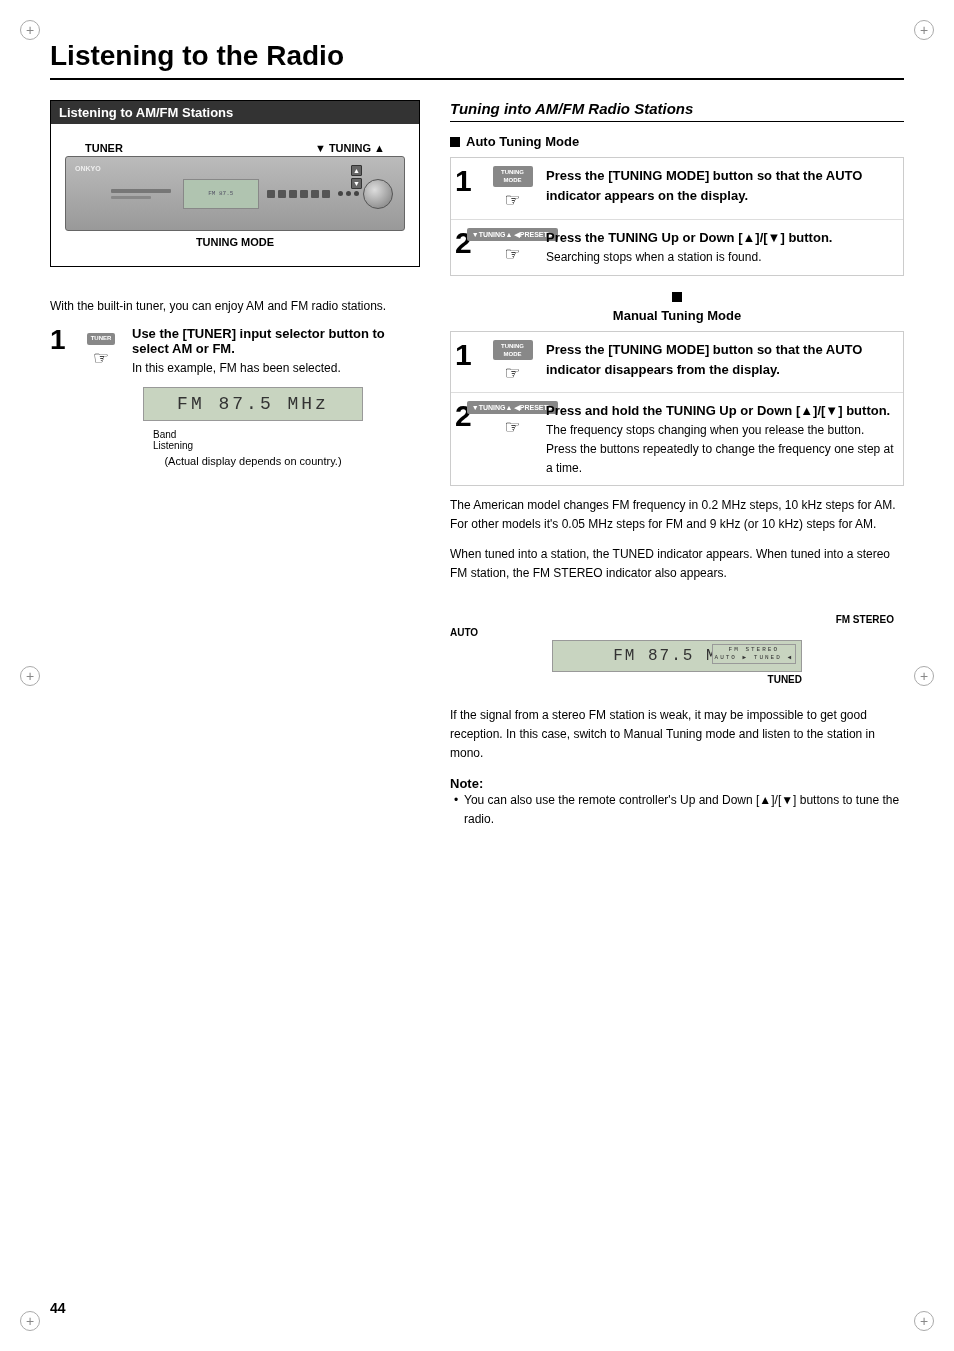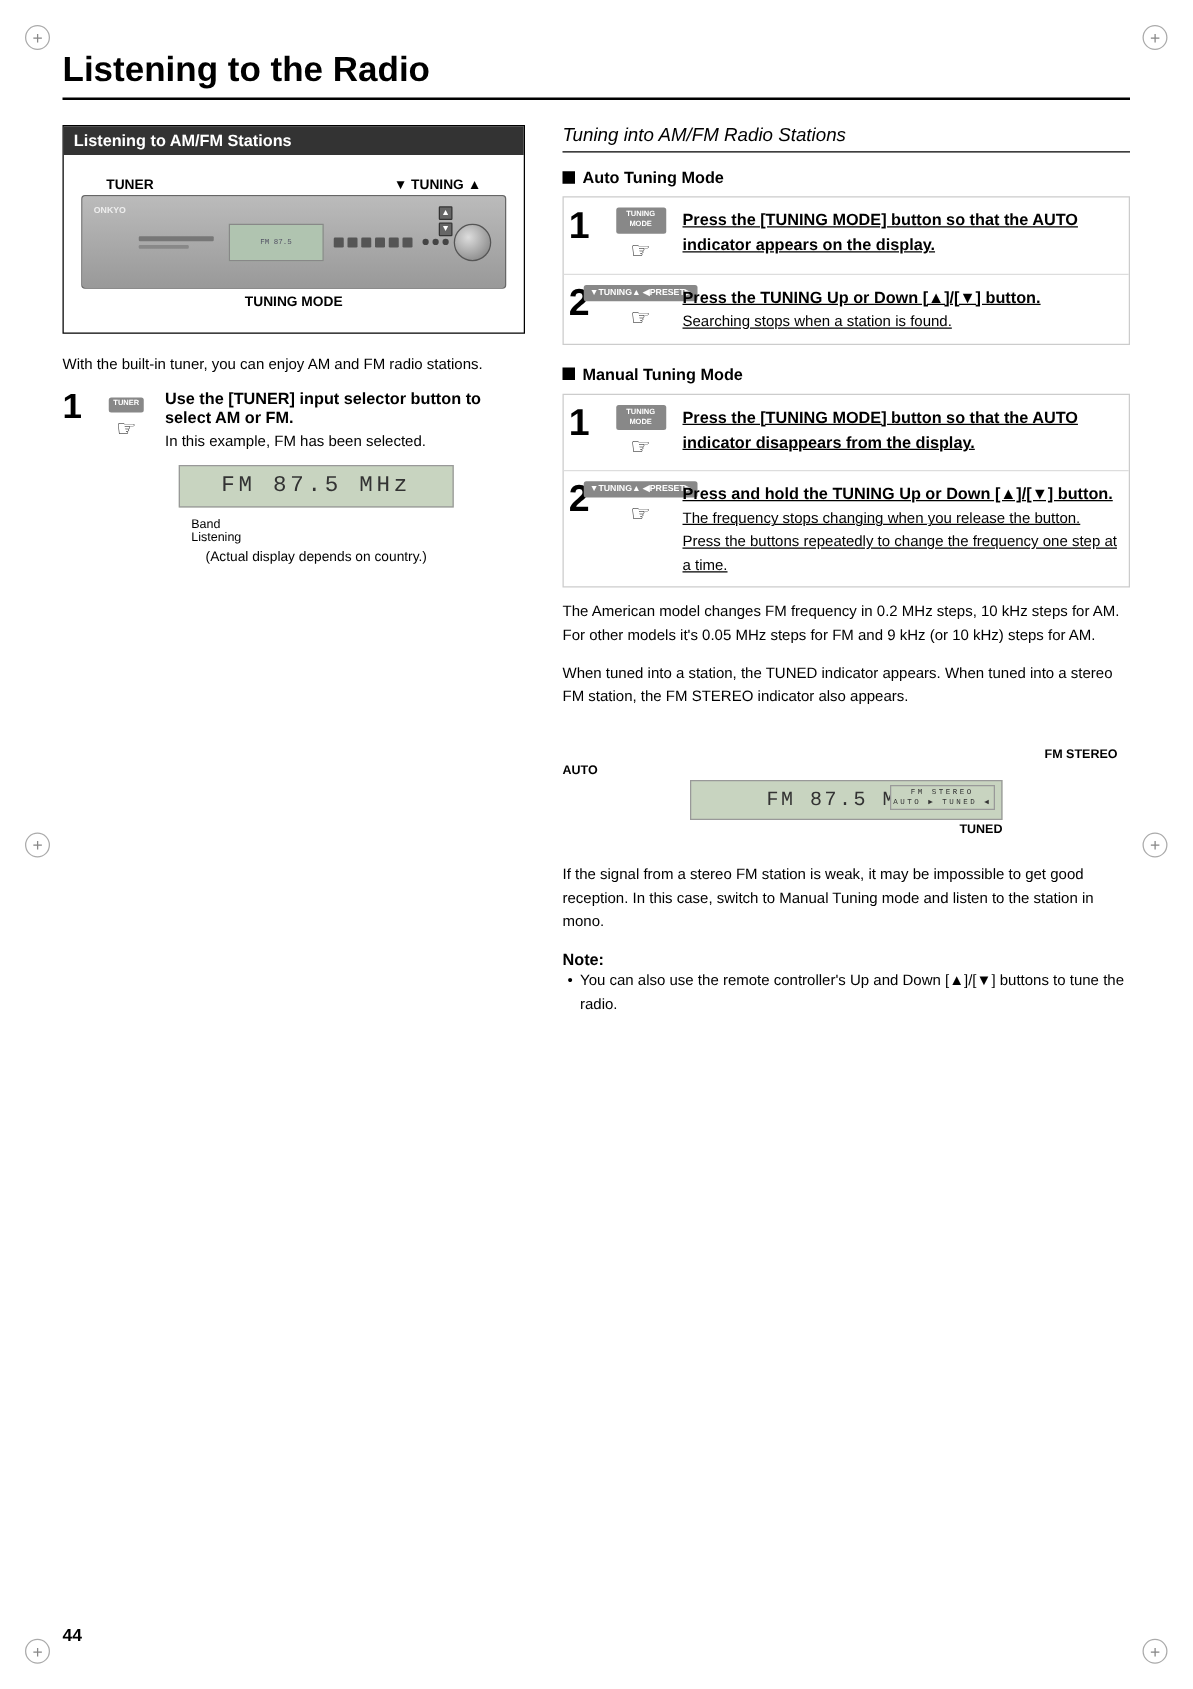--- a/index.html
+++ b/index.html
@@ -73,21 +73,21 @@
       flex-shrink: 0;
     }
 
     .right-column {
       flex: 1;
     }
 
     
     .section-box {
       border: 1px solid #000;
-      margin-bottom: 15px;
+      margin-bottom: 30px;
     }
 
     .section-box-title {
       background: #333;
       color: #fff;
       font-weight: bold;
       font-size: 13px;
       padding: 4px 8px;
     }
 
@@ -167,21 +167,21 @@
       margin: 2px auto;
       font-size: 10px;
       justify-content: space-between;
       padding: 0 10px;
       flex-direction: column;
     }
 
     
     .right-section-title {
       font-style: italic;
-      font-weight: normal;
+      font-weight: bold;
       font-size: 15px;
       border-bottom: 1px solid #000;
       padding-bottom: 4px;
       margin-bottom: 12px;
     }
 
     .mode-heading {
       display: flex;
       align-items: center;
       gap: 6px;
@@ -277,21 +277,20 @@
       flex-shrink: 0;
       display: flex;
       flex-direction: column;
       align-items: center;
     }
 
     .step-text-area {
       flex: 1;
       font-size: 12px;
       line-height: 1.55;
-      text-decoration: underline;
     }
 
     .step-text-area b {
       font-size: 13px;
     }
 
     
     .receiver-top {
       width: 340px;
       height: 75px;
@@ -507,21 +506,21 @@
             <div style="font-size:18px; margin-top:2px;">☞</div>
           </div>
           <div class="step-text-area">
             <b>Press the TUNING Up or Down [▲]/[▼] button.</b>
             <br>
             <span>Searching stops when a station is found.</span>
           </div>
         </div>
       </div>
 
-      <div class="mode-heading" style="margin-top:16px;">
+      <div class="mode-heading" style="margin-top:16px;flex-direction:column;">
         <div class="square-bullet"></div>
         <span>Manual Tuning Mode</span>
       </div>
 
       <div class="steps-border mode-steps">
 
         <div class="step-row">
           <span class="step-big-num">1</span>
           <div class="step-img-area">
             <div style="background:#888; color:#fff; font-size:6px; font-weight:bold; padding:2px 4px; border-radius:2px; text-align:center; line-height:1.4; width:40px;">TUNING MODE</div>

